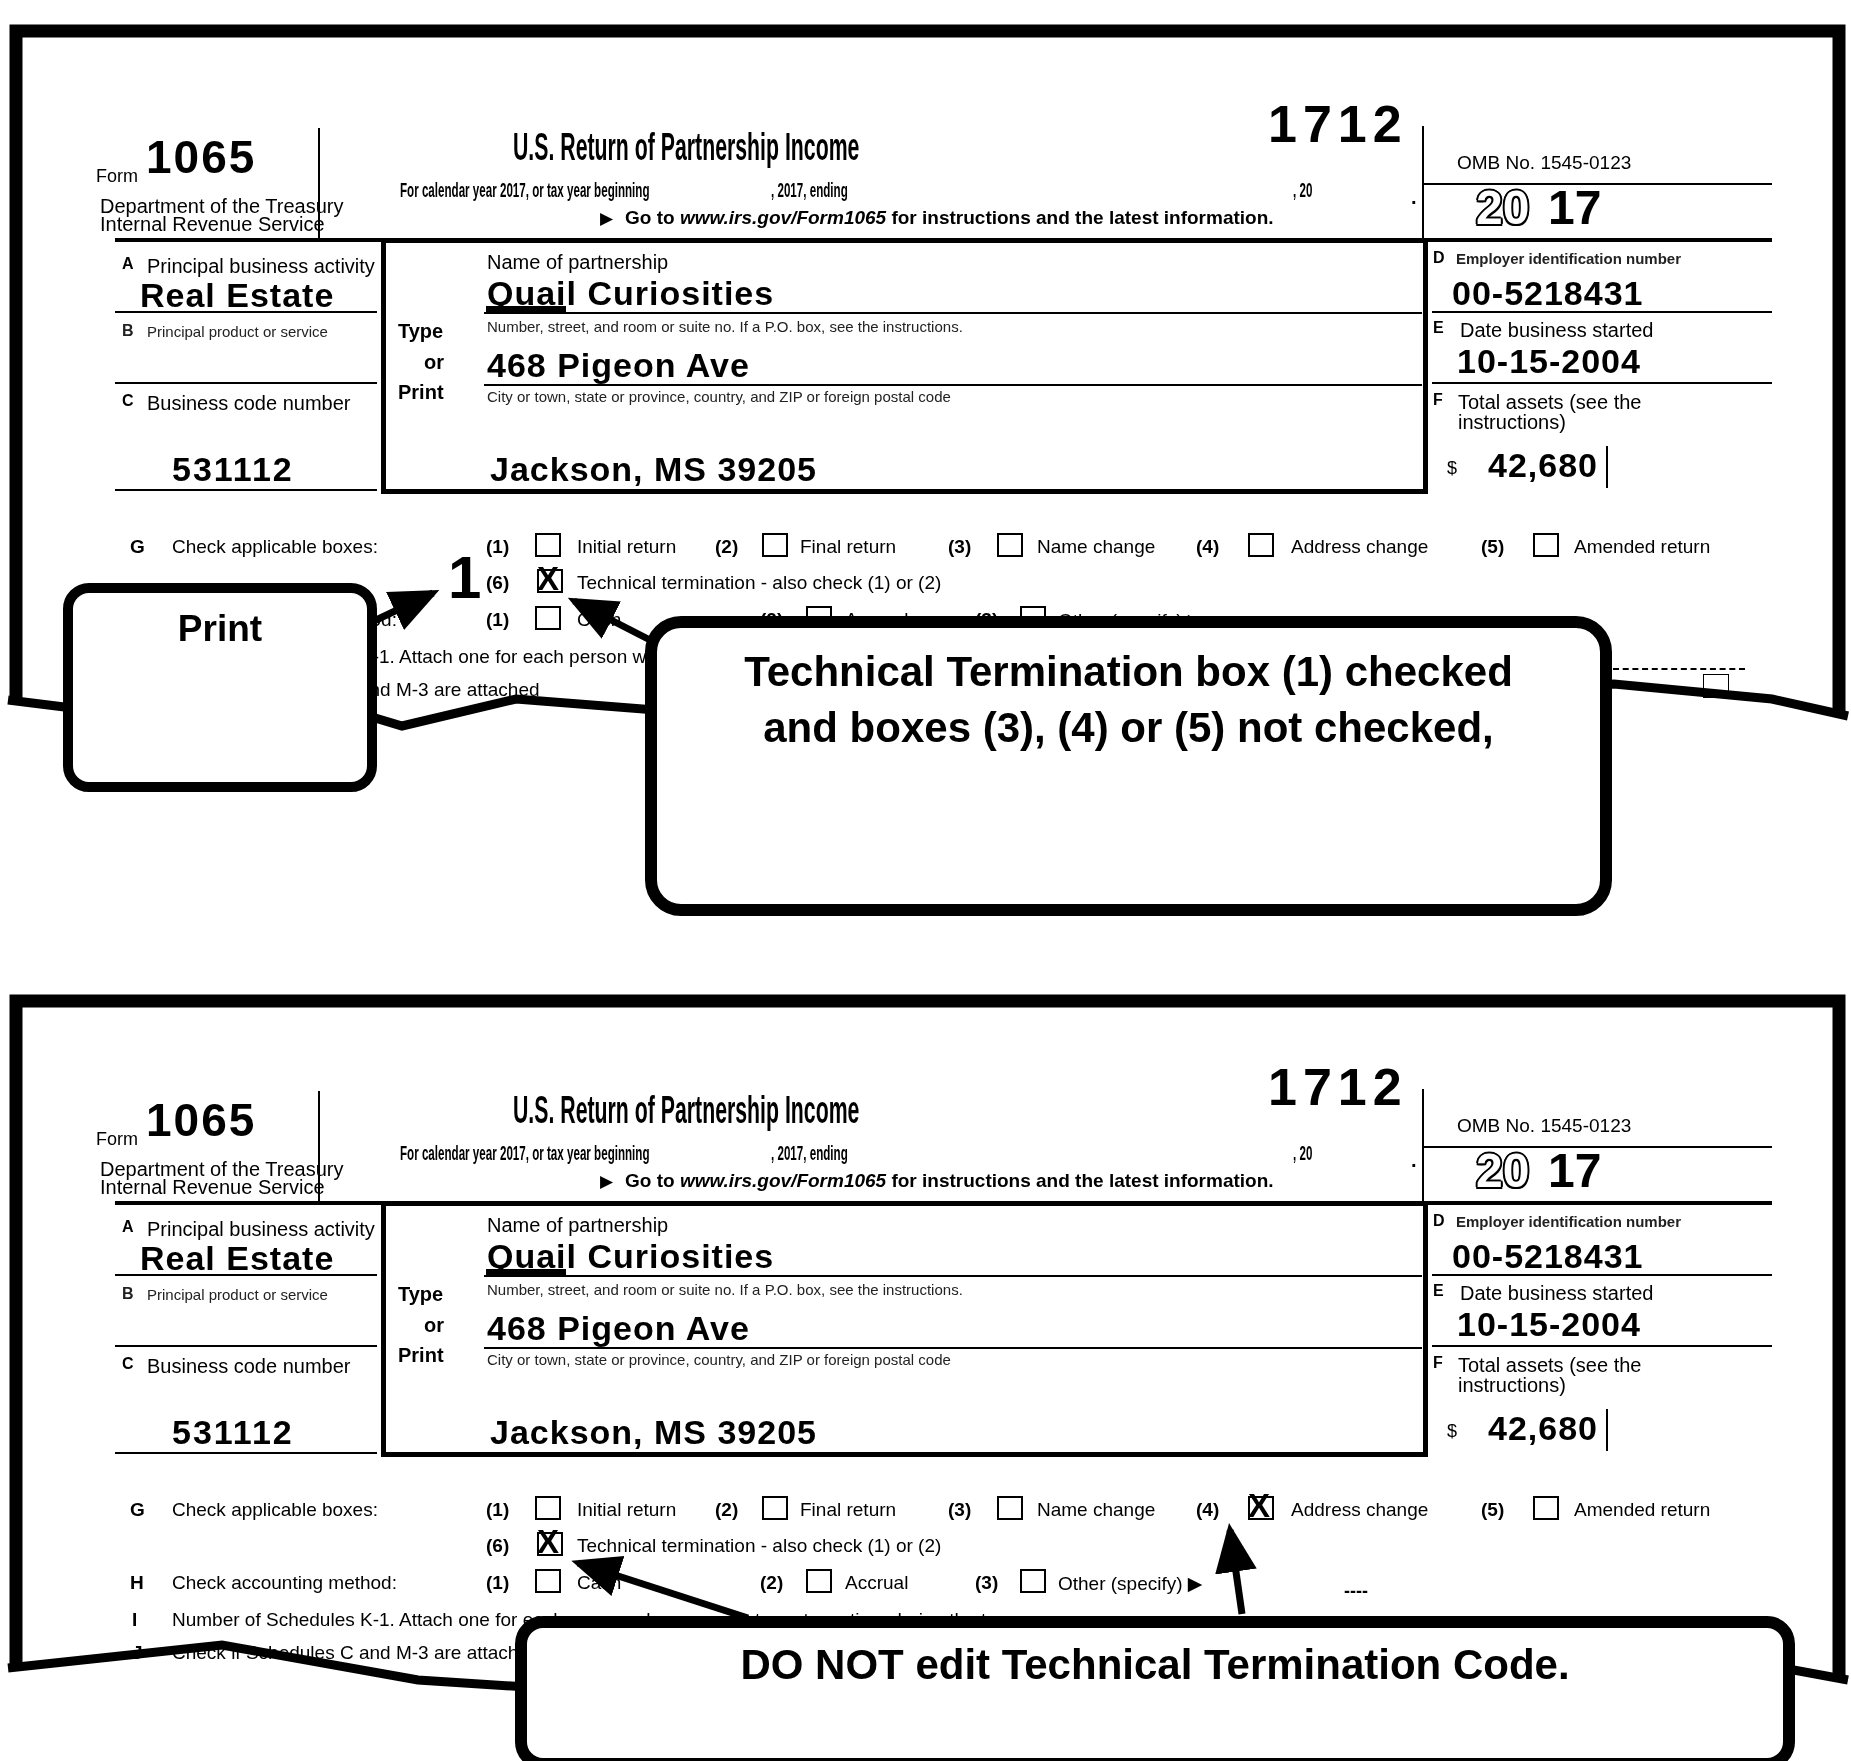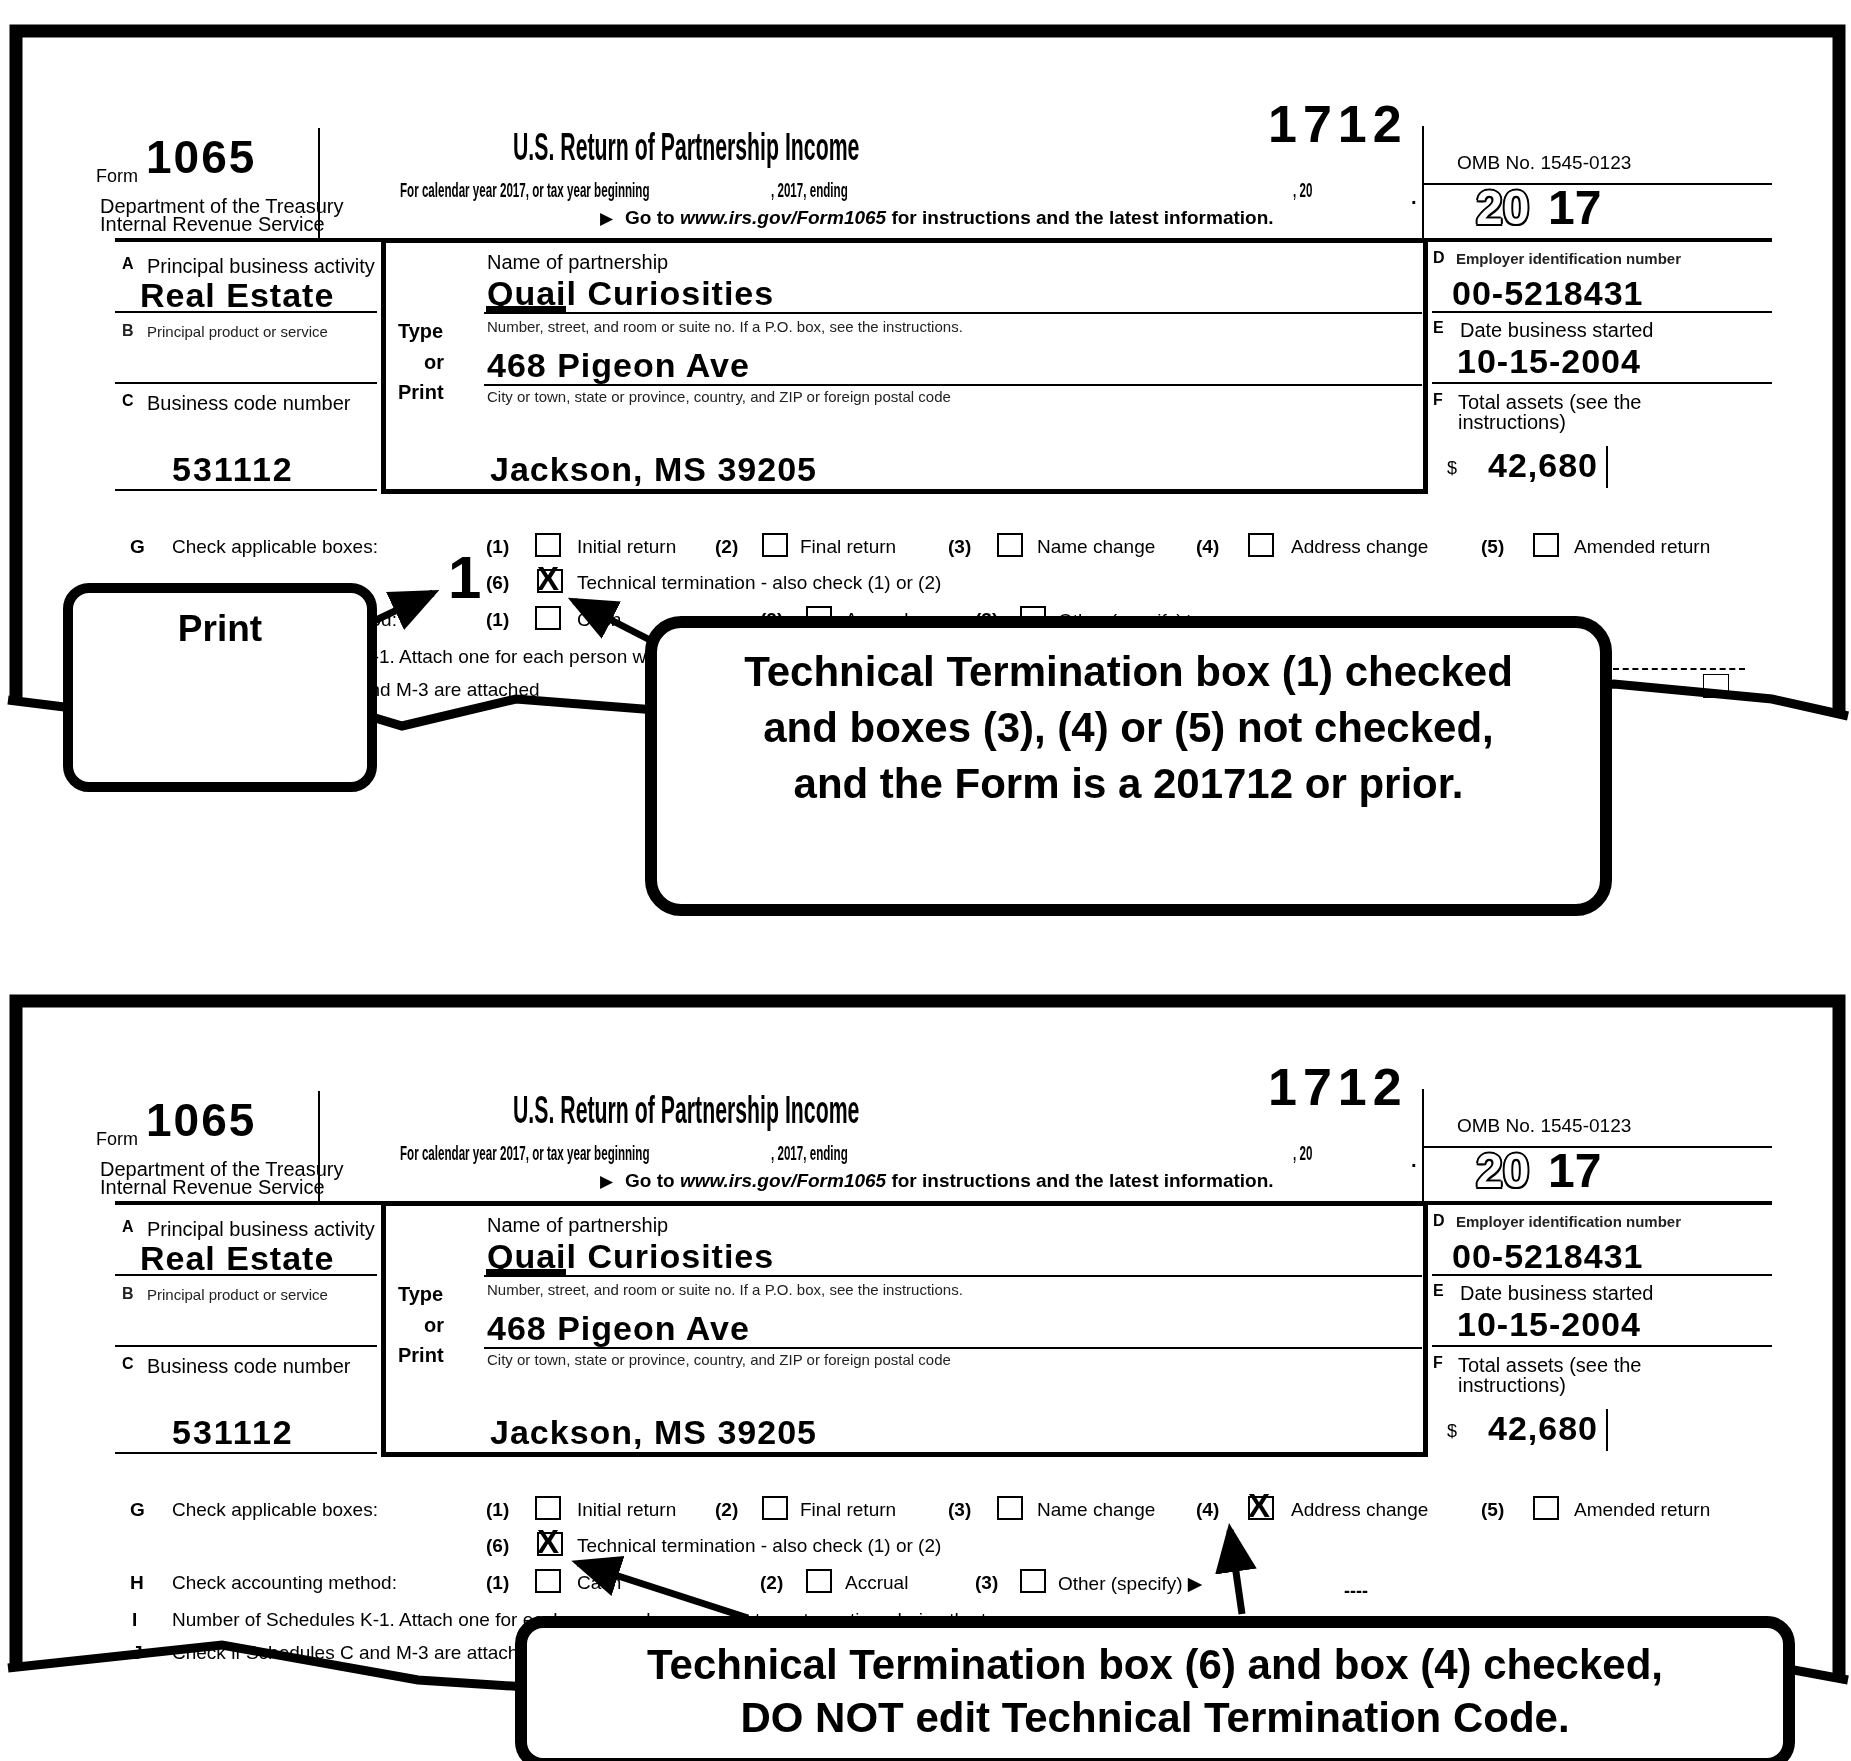--- a/index.html
+++ b/index.html
@@ -152,21 +152,20 @@
 
     <div class="dashed" style="left:1613px;top:668px;width:132px;"></div>
     <div class="cb" style="left:1703px;top:674px;border-width:1px;"></div>
 
     <div class="callout" style="left:63px;top:583px;width:294px;height:177px;border-width:10px;border-radius:26px;font-size:37px;line-height:47px;padding-top:12px;">
       <div>Print</div>
     </div>
     <div class="callout" style="left:645px;top:616px;width:943px;height:260px;border-width:12px;border-radius:36px;font-size:42px;line-height:56px;padding-top:16px;">
       <div>Technical Termination box (1) checked</div>
       <div>and boxes (3), (4) or (5) not checked,</div>
-      <div>and the Form is a 201712 or prior.</div>
     </div>
 
     <svg class="svga" width="1851" height="950">
       <defs>
         <marker id="ah1" markerWidth="8" markerHeight="8" refX="6" refY="3" orient="auto">
           <polygon points="0,0 7,3 0,6" fill="#000"></polygon>
         </marker>
       </defs>
       <line x1="374" y1="621" x2="433" y2="593" stroke="#000" stroke-width="7" marker-end="url(#ah1)"></line>
       <line x1="650" y1="640" x2="574" y2="601" stroke="#000" stroke-width="7" marker-end="url(#ah1)"></line>
@@ -286,21 +285,20 @@
     <span class="abs g" style="left:1058px;top:609px;">Other (specify) ▶</span>
 
     <span class="abs gn" style="left:132px;top:646px;">I</span>
     <span class="abs g" style="left:172px;top:646px;">Number of Schedules K-1. Attach one for each person who was a partner at any time during the tax year</span>
     <span class="abs gn" style="left:132px;top:679px;">J</span>
     <span class="abs g" style="left:172px;top:679px;">Check if Schedules C and M-3 are attached</span>
 
     <span class="abs" style="left:1344px;top:618px;font-size:18px;font-weight:bold;">----</span>
 
     <div class="callout" style="left:515px;top:653px;width:1256px;height:120px;border-width:12px;border-radius:28px;font-size:42px;line-height:53px;padding-top:10px;">
-      <div>Technical Termination box (6) and box (4) checked,</div>
       <div>DO NOT edit Technical Termination Code.</div>
     </div>
 
     <svg class="svga" width="1851" height="798">
       <defs>
         <marker id="ah2" markerWidth="8" markerHeight="8" refX="6" refY="3" orient="auto">
           <polygon points="0,0 7,3 0,6" fill="#000"></polygon>
         </marker>
       </defs>
       <line x1="748" y1="655" x2="578" y2="600" stroke="#000" stroke-width="7" marker-end="url(#ah2)"></line>

